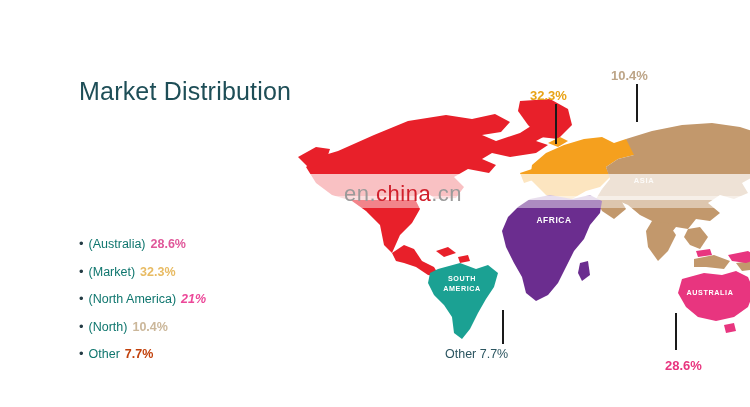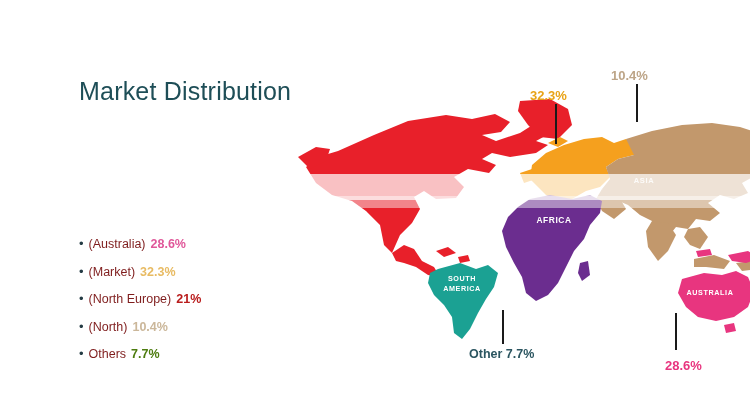--- a/index.html
+++ b/index.html
@@ -9,21 +9,21 @@
 
   
   #title{position:absolute;left:38px;top:77px;font-size:25px;
          color:#1e4e57;letter-spacing:.2px;white-space:nowrap;}
 
   
   #legend{position:absolute;left:38px;top:238px;width:230px;}
   .leg-row{display:flex;align-items:baseline;font-size:12.5px;
            line-height:12.5px;margin-bottom:15px;color:#243b44;white-space:nowrap;}
   .leg-bullet{font-size:13px;color:#243b44;margin-right:5px;line-height:12px;}
-  .leg-label{color:#7f1d1d;}
+  .leg-label{color:#0f766e;}
   .leg-val{margin-left:5px;font-weight:600;}
 
   
   #map{position:absolute;left:255px;top:95px;width:495px;height:245px;}
   #map svg{display:block;width:495px;height:245px;}
   .cont-label{fill:#ffffff;font-family:"Liberation Sans",sans-serif;
               font-weight:700;letter-spacing:.6px;}
 
   
   .callout{position:absolute;font-size:13px;font-weight:700;white-space:nowrap;}
@@ -121,54 +121,55 @@
 
         <path fill="#e8357f" d="M432 160 L452 156 L464 164 L450 168 L436 166 Z"></path>
         <path fill="#e8357f" d="M400 156 L414 154 L416 160 L402 162 Z"></path>
         <text class="cont-label" x="414" y="200" font-size="7.2" text-anchor="middle">AUSTRALIA</text>
       </g>
     </svg>
   </div>
 
   <div id="wm-band"></div>
   <div id="wm-band2"></div>
+  <div id="wm-text"><span>en.</span><span class="red">china</span><span>.cn</span></div>
 
   <div class="callout" style="left: 489px; top: 88px; color: rgb(232, 163, 23);">32.3%</div>
   <div class="lline" style="left:514px;top:104px;height:40px;"></div>
 
   <div class="callout" style="left: 570px; top: 68px; color: rgb(189, 165, 136);">10.4%</div>
   <div class="lline" style="left:595px;top:84px;height:38px;"></div>
 
-  <div class="callout" style="left:428px;top:347px;color:#2b5560;font-weight:700;font-size:12.5px;">Other 7.7%</div>
+  <div class="callout" style="left:404px;top:347px;color:#2b5560;font-weight:400;font-size:12.5px;">Other 7.7%</div>
   <div class="lline" style="left:461px;top:310px;height:34px;"></div>
 
   <div class="callout" style="left: 624px; top: 358px; color: rgb(232, 53, 127);">28.6%</div>
   <div class="lline" style="left:634px;top:313px;height:37px;"></div>
 
   <div id="legend">
     <div class="leg-row">
       <span class="leg-bullet">•</span>
       <span class="leg-label">(Australia)</span>
       <span class="leg-val" style="color: rgb(224, 88, 154);">28.6%</span>
     </div>
     <div class="leg-row">
       <span class="leg-bullet">•</span>
       <span class="leg-label">(Market)</span>
       <span class="leg-val" style="color: rgb(232, 187, 99);">32.3%</span>
     </div>
     <div class="leg-row">
       <span class="leg-bullet">•</span>
-      <span class="leg-label">(North Europe)</span>
-      <span class="leg-val" style="color: #b91c1c;">21%</span>
+      <span class="leg-label">(North America)</span>
+      <span class="leg-val" style="color: #ec4899; font-style: italic;">21%</span>
     </div>
     <div class="leg-row">
       <span class="leg-bullet">•</span>
       <span class="leg-label">(North)</span>
       <span class="leg-val" style="color: rgb(203, 183, 154);">10.4%</span>
     </div>
     <div class="leg-row">
       <span class="leg-bullet">•</span>
-      <span class="leg-label">Others</span>
-      <span class="leg-val" style="color: #4d7c0f;">7.7%</span>
+      <span class="leg-label">Other</span>
+      <span class="leg-val" style="color: #c2410c;">7.7%</span>
     </div>
   </div>
 
 </div>
 
 </body></html>

